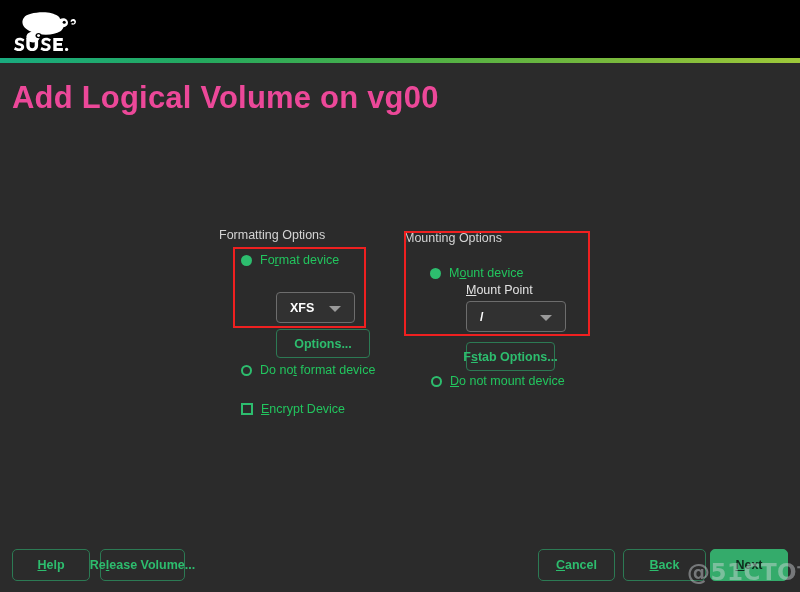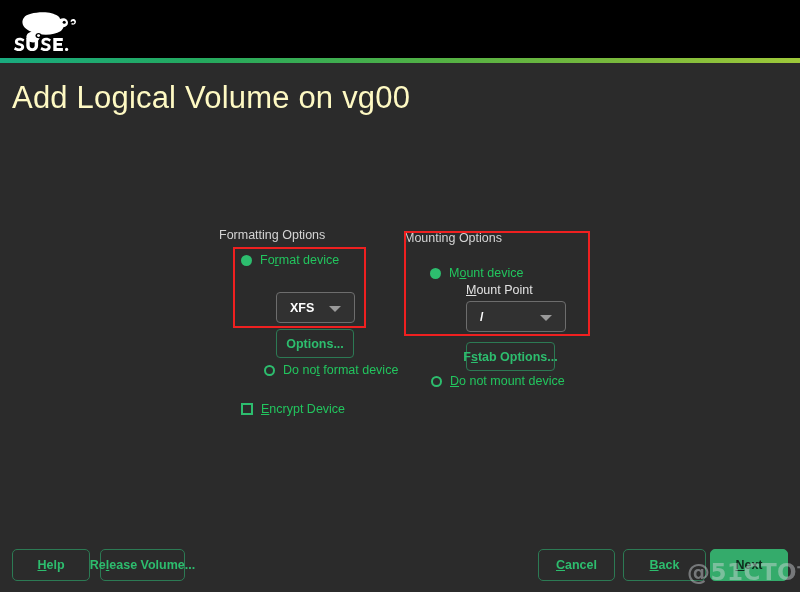--- a/index.html
+++ b/index.html
@@ -43,22 +43,22 @@
     height: 5px;
     background: linear-gradient(to right, #1aab7f 0%, #24a95f 25%, #53b144 55%, #7ab93c 78%, #9ec93a 100%);
   }
 
   
   .page-title {
     position: absolute;
     left: 12px;
     top: 80px;
     font-size: 31px;
-    font-weight: 400;
-    color: #fef9c3;
+    font-weight: 700;
+    color: #ec4899;
     letter-spacing: 0.2px;
     white-space: nowrap;
   }
 
   
   .content {
     position: absolute;
     left: 0; top: 140px;
     width: 800px;
     height: 390px;
@@ -187,22 +187,22 @@
     align-items: center;
     justify-content: center;
     cursor: pointer;
     white-space: nowrap;
   }
 
   
   #filesystem-label { position: absolute; left: 277px; top: 165px; }
   #filesystem-combo { position: absolute; left: 276px; top: 152px; width: 79px; text-align: right; }
   #format-radio-row { position: absolute; left: 241px; top: 113px; }
-  #options-button   { position: absolute; left: 276px; top: 189px; width: 78px; }
-  #noformat-row     { position: absolute; left: 241px; top: 223px; margin-left: 23px; }
+  #options-button   { position: absolute; left: 276px; top: 189px; width: 94px; }
+  #noformat-row     { position: absolute; left: 241px; top: 223px; }
   #encrypt-row      { position: absolute; left: 241px; top: 262px; }
 
   #mount-radio-row  { position: absolute; left: 430px; top: 126px; }
   #mountpoint-label { position: absolute; left: 466px; top: 143px; }
   #mountpoint-combo { position: absolute; left: 466px; top: 161px; width: 100px; }
   #fstab-button     { position: absolute; left: 466px; top: 202px; width: 89px; }
   #nomount-row      { position: absolute; left: 431px; top: 234px; }
 
   
   .footer {

